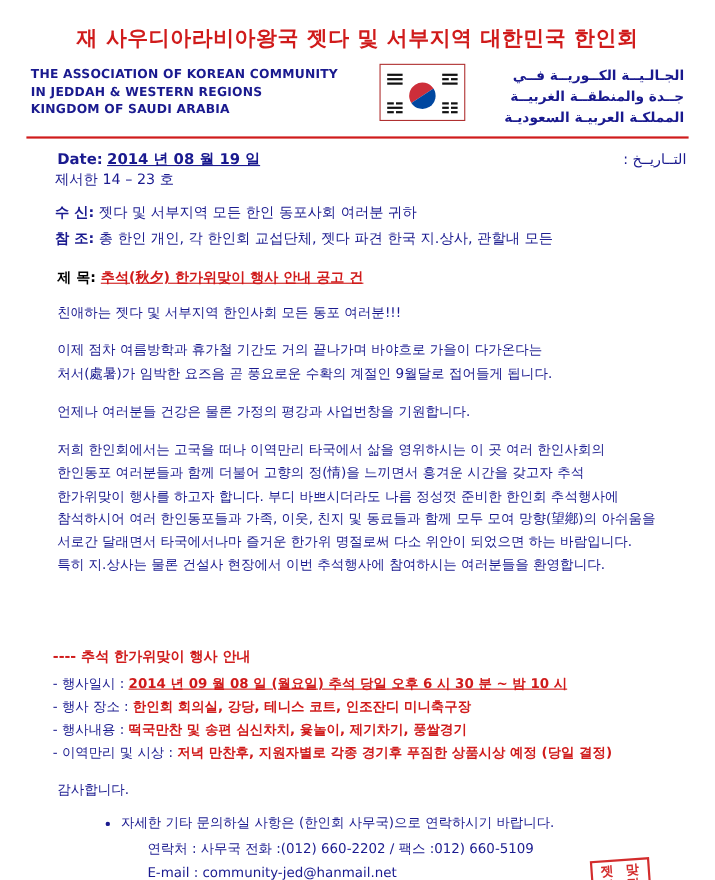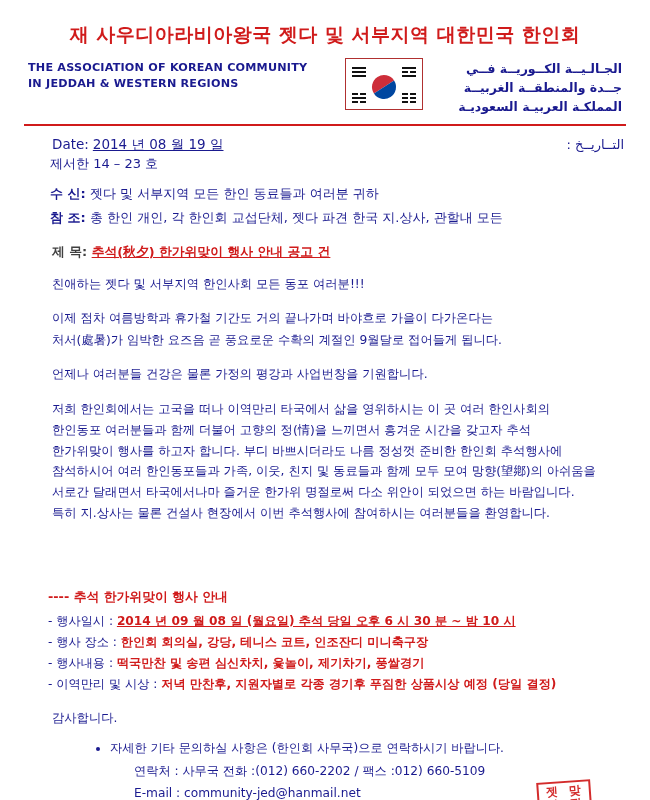--- a/index.html
+++ b/index.html
@@ -116,21 +116,21 @@
   .u { text-decoration: underline; }
   .b { font-weight: bold; }
 
   .date-row {
     display: flex;
     align-items: baseline;
     justify-content: space-between;
     padding: 0 4px 0 30px;
     margin-top: 6px;
   }
-  .date-left { font-size: 13.5px; font-weight: normal; }
+  .date-left { font-size: 13.5px; font-weight: bold; }
   .date-left .val { text-decoration: underline; padding: 0 4px; }
   .date-right { font-size: 13px; direction: rtl; }
 
   .spacer-sm { height: 7px; }
   .spacer-md { height: 13px; }
   .spacer-lg { height: 17px; }
 
   .para {
     font-size: 12.3px;
     line-height: 1.75;
@@ -140,21 +140,21 @@
   }
   .para.tight { line-height: 1.7; }
 
   .subject {
     font-size: 12.8px;
     font-weight: bold;
     color: #d01b1b;
     padding-left: 30px;
     white-space: nowrap;
   }
-  .subject .label { color: #404040; }
+  .subject .label { color: #000000; }
 
   .section-head {
     font-size: 12.8px;
     font-weight: bold;
     color: #d01b1b;
     padding-left: 26px;
     margin-bottom: 5px;
     margin-top: 48px;
   }
   .info-line {
@@ -218,20 +218,21 @@
 <body>
 
 <div class="page">
 
   <div class="letterhead-title">재 사우디아라비아왕국 젯다 및 서부지역 대한민국 한인회</div>
 
   <div class="header-row">
     <div class="header-en">
       <div>THE ASSOCIATION OF KOREAN COMMUNITY</div>
       <div>IN JEDDAH &amp; WESTERN REGIONS</div>
+      <div>KINGDOM OF SAUDI ARABIA</div>
     </div>
 
     <div class="flag-wrap">
       <div class="flag">
         <div class="taeguk-top"></div>
         <div class="taeguk-bot"></div>
         <div class="grp" style="left:6px; top:8px;">
           <div class="bar" style="top:0;"></div>
           <div class="bar" style="top:4px;"></div>
           <div class="bar" style="top:8px;"></div>
@@ -278,21 +279,21 @@
 
   <div class="line indent">
     <span>제서한</span>
     <span>14 – 23 호</span>
   </div>
 
   <div class="spacer-sm"></div>
 
   <div class="line indent">
     <span class="b">수  신:</span>
-    <span>젯다 및 서부지역 모든 한인 동료들과 여러분 귀하</span>
+    <span>젯다 및 서부지역 모든 한인 동포사회 여러분 귀하</span>
   </div>
   <div class="line indent">
     <span class="b">참  조:</span>
     <span>총 한인 개인, 각 한인회 교섭단체, 젯다 파견 한국 지.상사, 관할내 모든</span>
   </div>
 
   <div class="spacer-md"></div>
 
   <div class="subject">
     <span class="label">제  목:</span>

